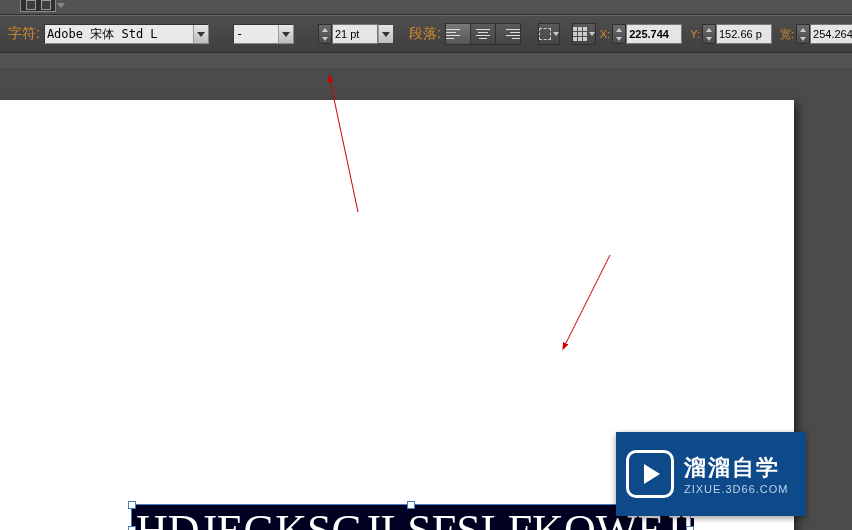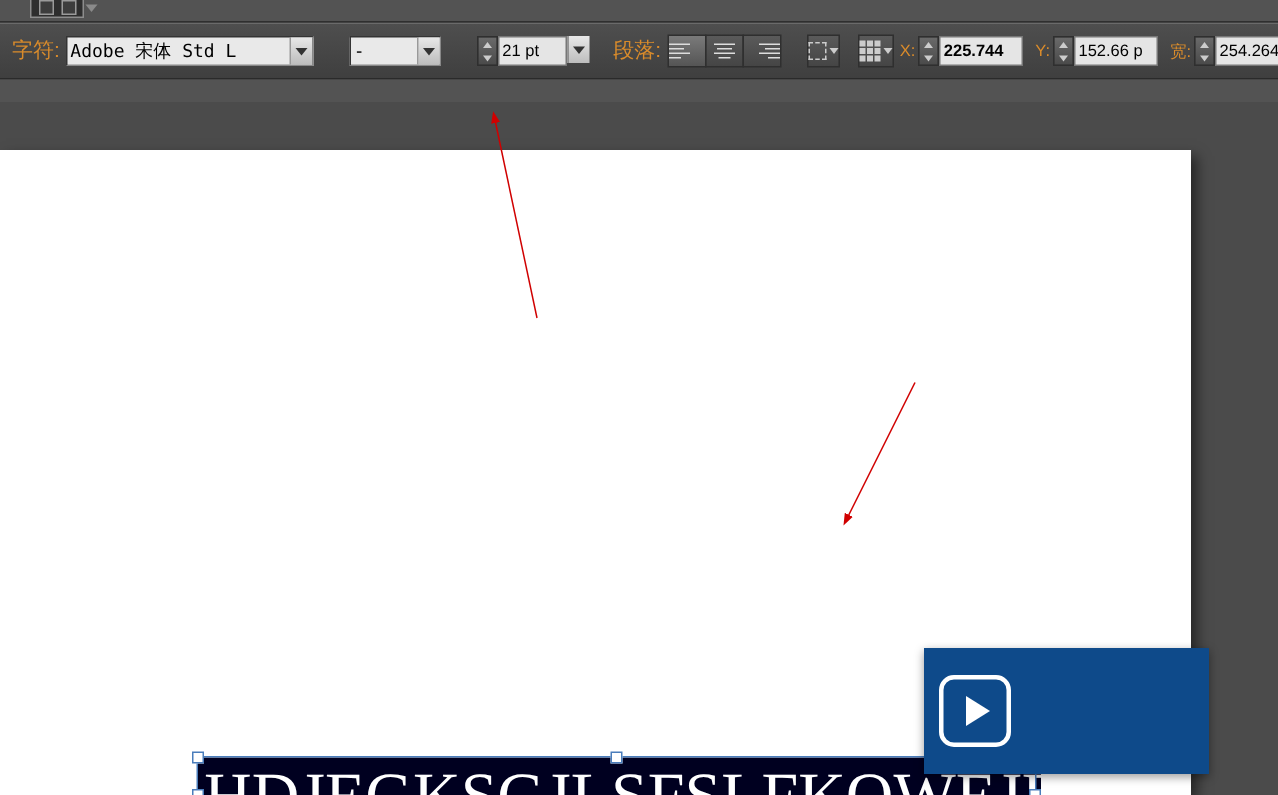--- a/index.html
+++ b/index.html
@@ -6,21 +6,21 @@
   .topstrip{height:14px;background:#535353;border-bottom:1px solid #2f2f2f;position:relative}
   .topstrip .win-btn{position:absolute;left:20px;top:-2px;width:30px;height:12px;border:1px solid #8c8c8c;background:#2e2e2e;display:flex;align-items:center;justify-content:space-around;padding:0 2px}
   .topstrip .win-btn span{width:8px;height:8px;border:1px solid #9a9a9a;background:#3d3d3d}
   .topstrip .win-btn .tri{position:absolute;right:-10px;top:4px;width:0;height:0;border-left:4px solid transparent;border-right:4px solid transparent;border-top:5px solid #8a8a8a}
   .toolbar{height:36px;background:linear-gradient(#4e4e4e,#3f3f3f);border-top:1px solid #6a6a6a;border-bottom:1px solid #2a2a2a;display:flex;align-items:center;font-size:12px;color:#ccc;padding-left:8px;white-space:nowrap}
   .lbl{color:#d98b2b;margin-right:4px;font-size:14px}
   .dd{background:#e9e9e9;color:#000;height:18px;border:1px inset #888;display:inline-flex;align-items:center;position:relative;margin-right:24px}
   .dd input{border:none;background:transparent;font-family:monospace;font-size:12px;height:16px;padding:0 2px;outline:none}
   .dd .arrow, .stepper .arrow{width:14px;height:18px;background:linear-gradient(#e8e8e8,#bdbdbd);border-left:1px solid #999;display:flex;align-items:center;justify-content:center}
   .dd .arrow::before,.stepper .arrow::before{content:"";width:0;height:0;border-left:4px solid transparent;border-right:4px solid transparent;border-top:5px solid #333}
-  .stepper{display:inline-flex;align-items:flex-start;margin-right:4px}
+  .stepper{display:inline-flex;align-items:center;margin-right:4px}
   .stepper .spin{width:12px;height:18px;background:linear-gradient(#6a6a6a,#4a4a4a);border:1px solid #2f2f2f;display:flex;flex-direction:column}
   .stepper .spin span{flex:1;display:flex;align-items:center;justify-content:center}
   .stepper .spin span::before{content:"";width:0;height:0;border-left:3px solid transparent;border-right:3px solid transparent}
   .stepper .spin span:first-child::before{border-bottom:4px solid #ccc}
   .stepper .spin span:last-child::before{border-top:4px solid #ccc}
   .stepper .box{background:#e5e5e5;height:18px;border:1px solid #777;display:flex;align-items:center}
   .stepper .box input{border:none;background:transparent;font-family:Arial;font-size:11px;height:16px;padding:0 2px;outline:none;text-align:left}
   .vsep{width:1px;height:28px;background:#2f2f2f;margin:0 6px;box-shadow:1px 0 0 #6a6a6a}
   .align-group{display:inline-flex;margin-right:6px}
   .align-btn{width:24px;height:20px;border:1px solid #2f2f2f;background:linear-gradient(#5a5a5a,#454545);display:flex;flex-direction:column;justify-content:center;align-items:center;gap:2px;margin-right:-1px}
@@ -201,14 +201,18 @@
       <div class="handle h-tm"></div>
       <div class="handle h-tr"></div>
       <div class="handle h-ml"></div>
       <div class="handle h-mr"></div>
 
     </div>
   </div>
 
   <div class="watermark">
     <div class="play"></div>
+    <div class="txt">
+      <div class="t1">溜溜自学</div>
+      <div class="t2">ZIXUE.3D66.COM</div>
+    </div>
   </div>
 </div>
 
 </body></html>

